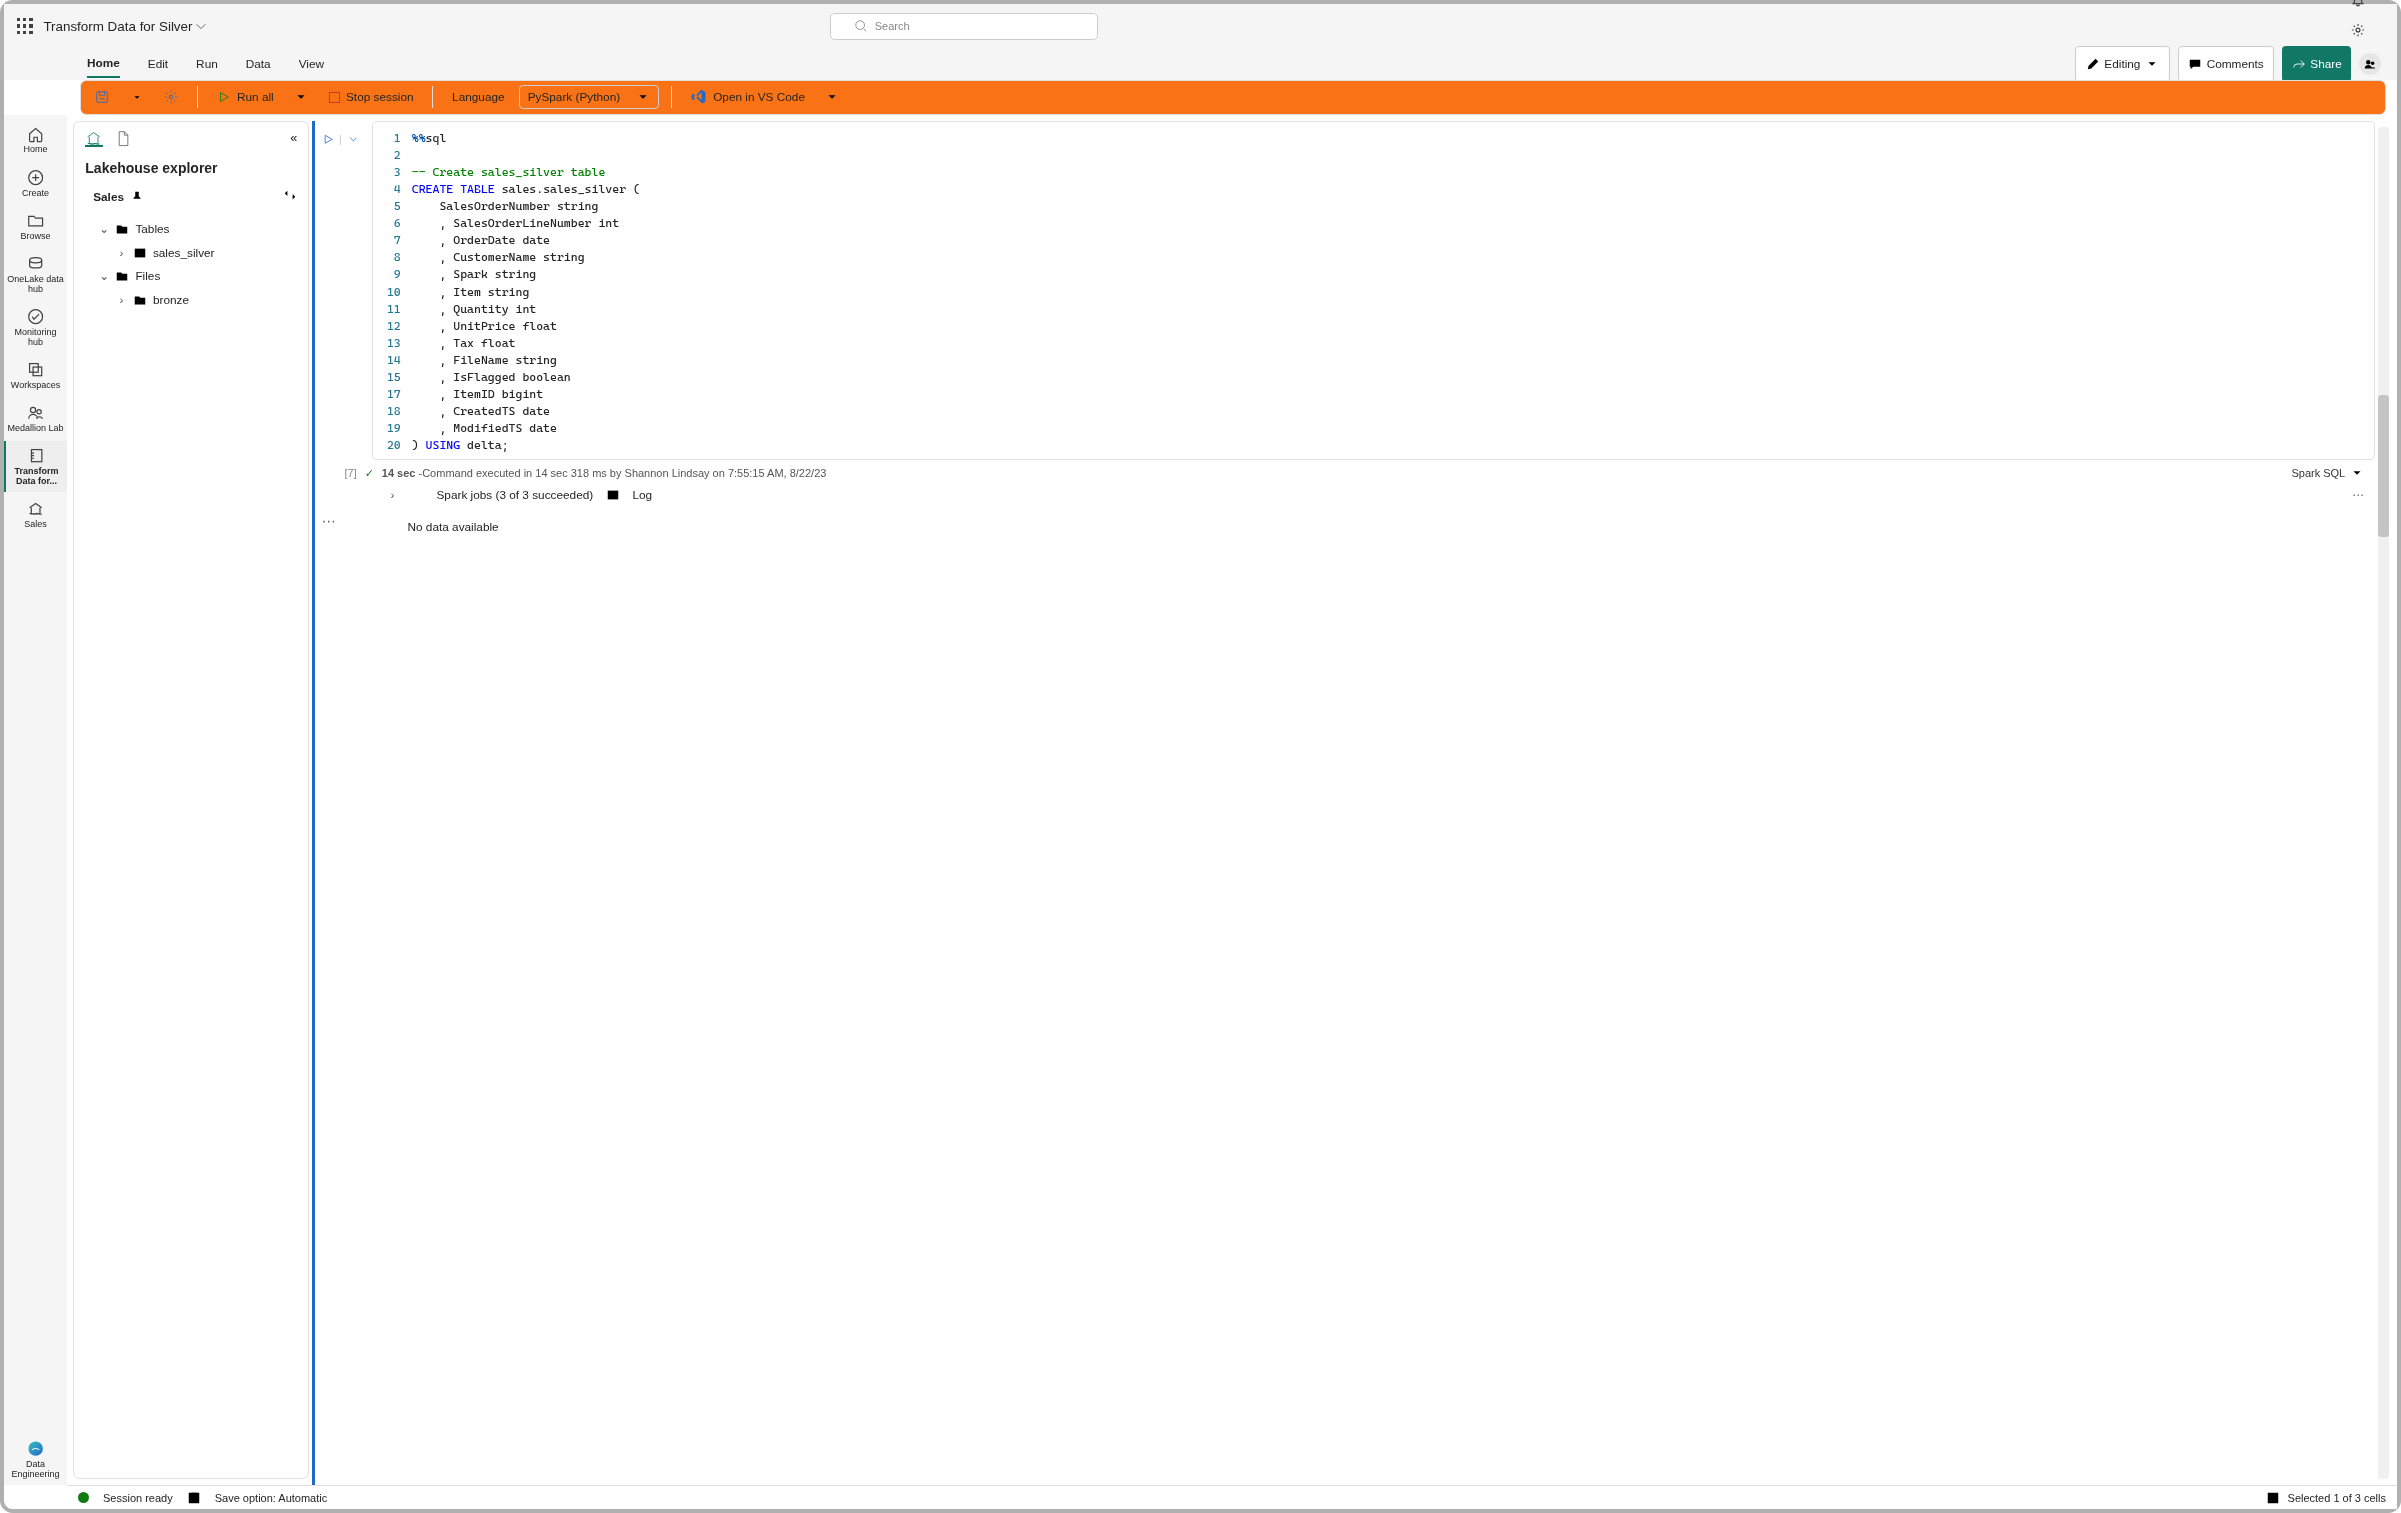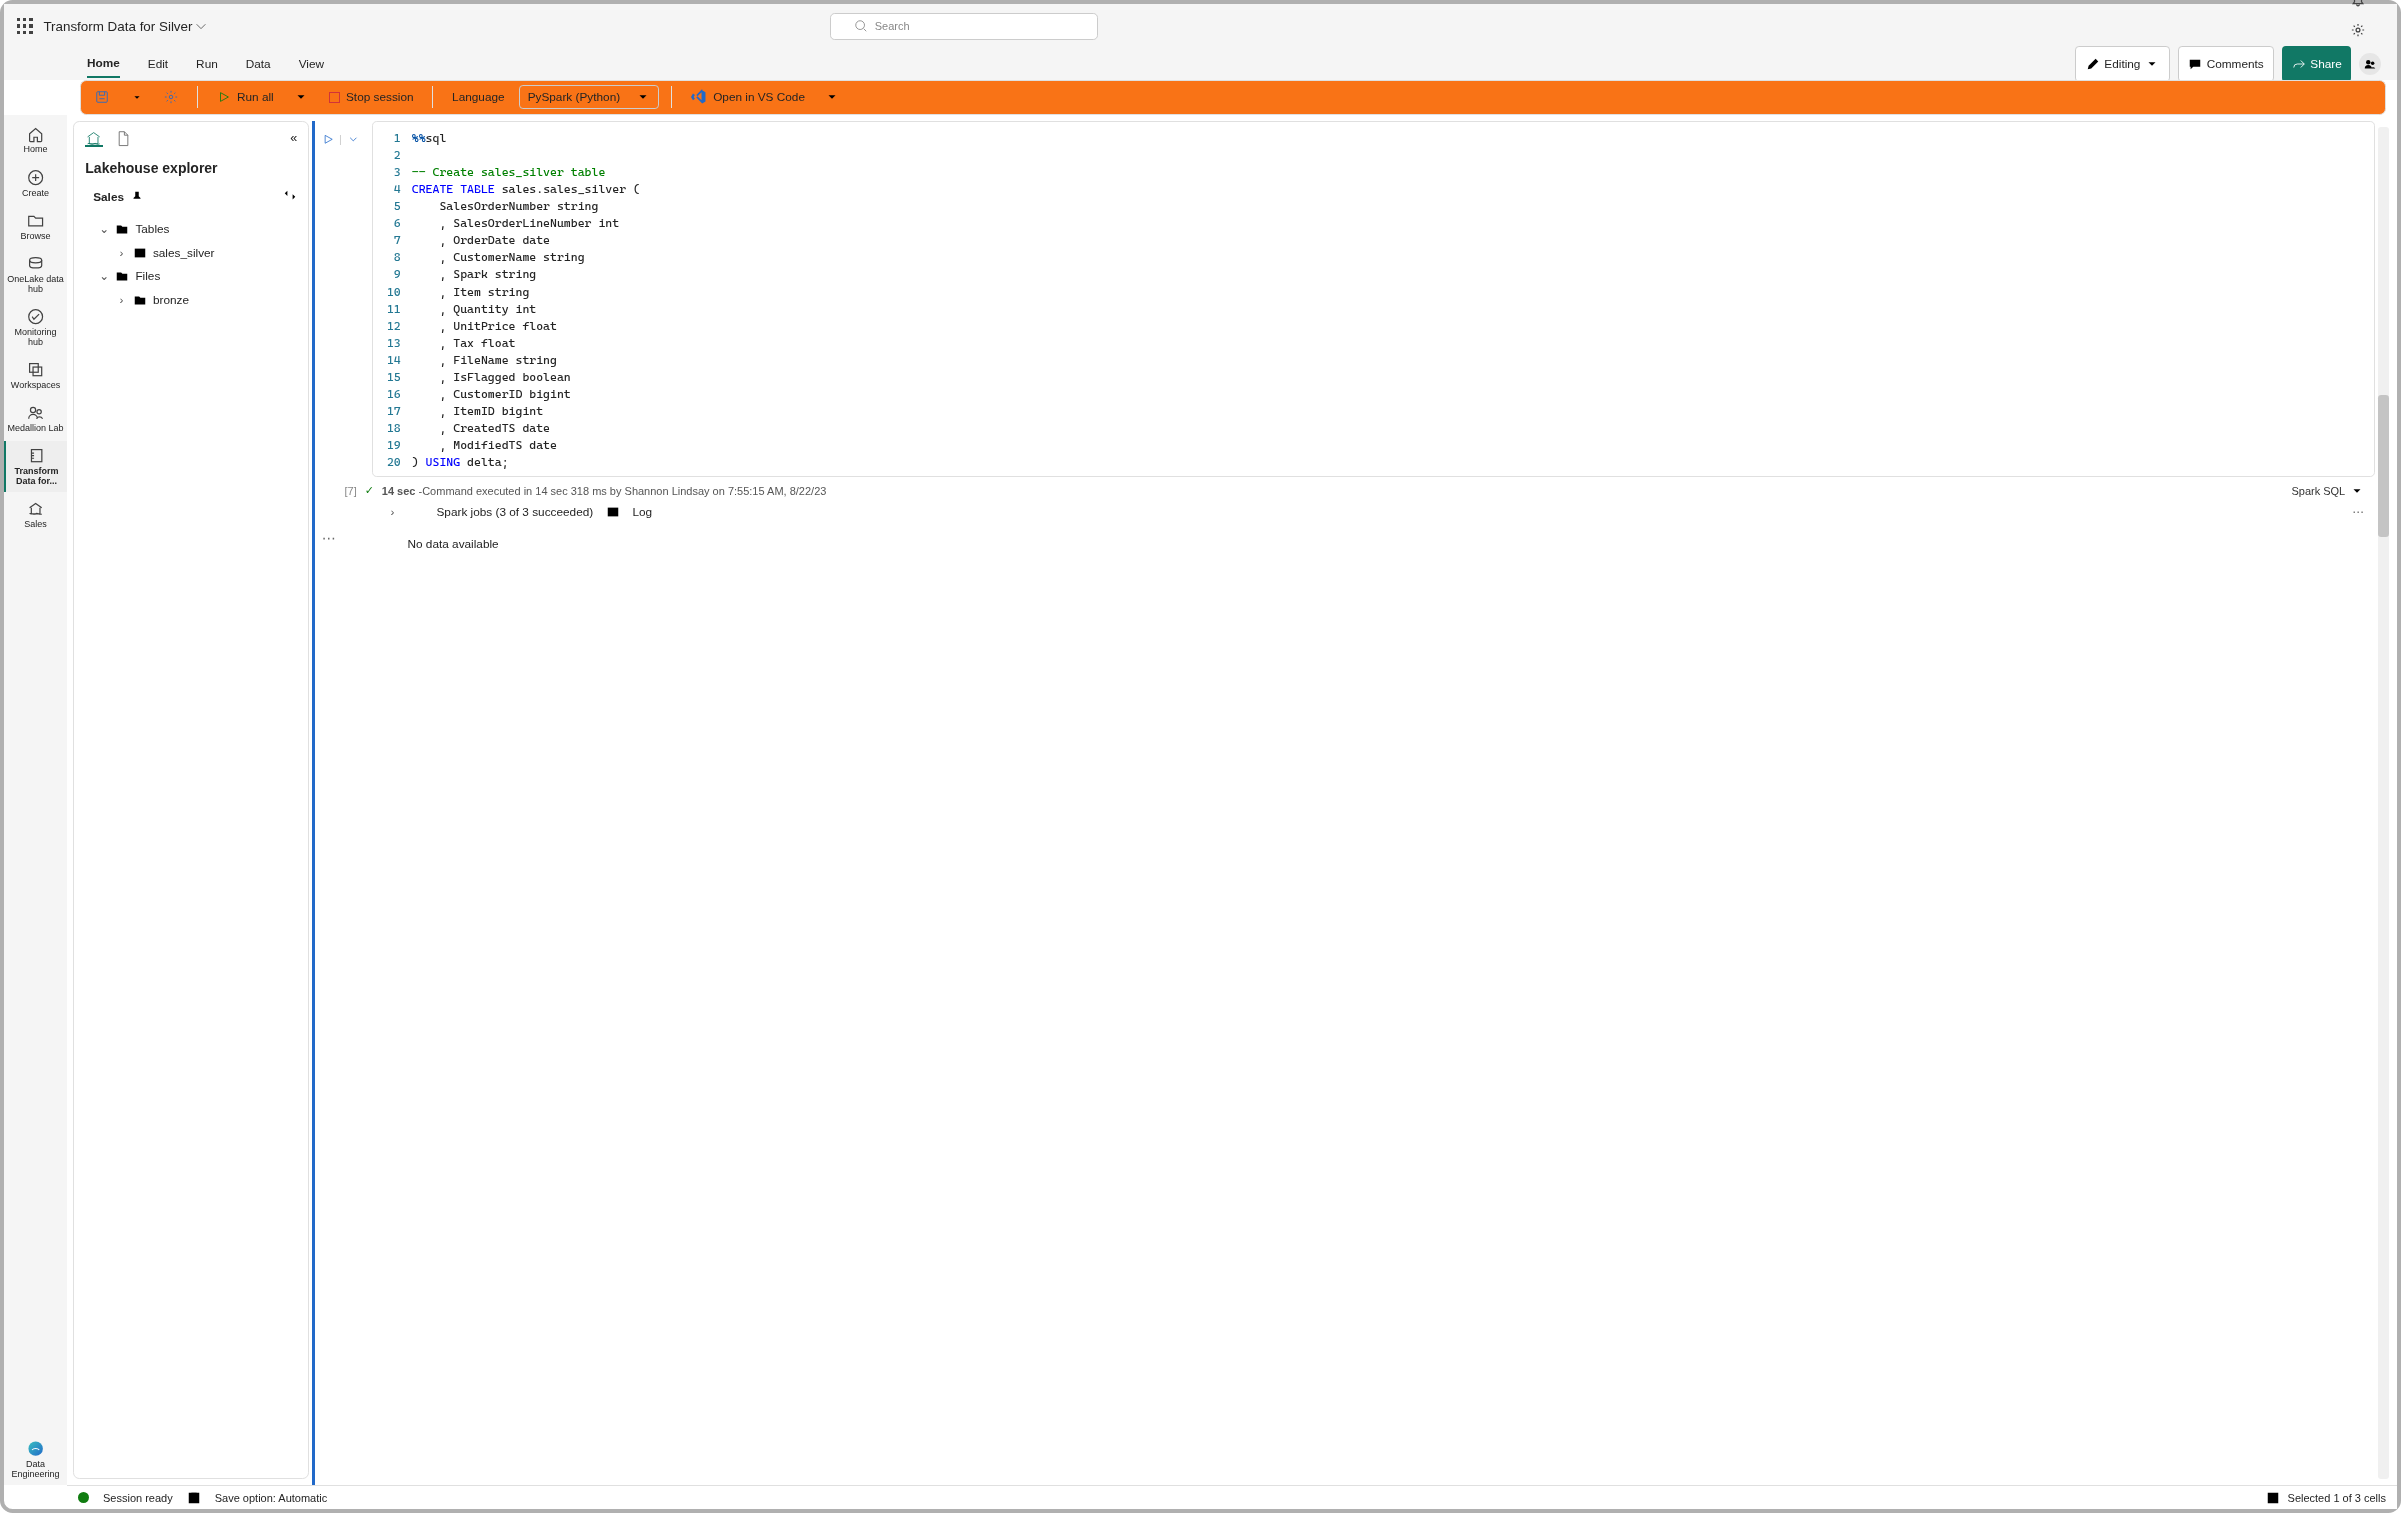--- a/index.html
+++ b/index.html
@@ -432,21 +432,20 @@
             <div class="codeline"><span class="gutter">6</span><span>    , SalesOrderLineNumber int</span></div>
             <div class="codeline"><span class="gutter">7</span><span>    , OrderDate date</span></div>
             <div class="codeline"><span class="gutter">8</span><span>    , CustomerName string</span></div>
             <div class="codeline"><span class="gutter">9</span><span>    , Spark string</span></div>
             <div class="codeline"><span class="gutter">10</span><span>    , Item string</span></div>
             <div class="codeline"><span class="gutter">11</span><span>    , Quantity int</span></div>
             <div class="codeline"><span class="gutter">12</span><span>    , UnitPrice float</span></div>
             <div class="codeline"><span class="gutter">13</span><span>    , Tax float</span></div>
             <div class="codeline"><span class="gutter">14</span><span>    , FileName string</span></div>
             <div class="codeline"><span class="gutter">15</span><span>    , IsFlagged boolean</span></div>
-            <div class="codeline"><span class="gutter">16</span><span>    , CustomerID bigint</span></div>
             <div class="codeline"><span class="gutter">17</span><span>    , ItemID bigint</span></div>
             <div class="codeline"><span class="gutter">18</span><span>    , CreatedTS date</span></div>
             <div class="codeline"><span class="gutter">19</span><span>    , ModifiedTS date</span></div>
             <div class="codeline"><span class="gutter">20</span><span>) </span><span class="kw">USING</span><span> delta;</span></div>
           </div>
         </div>
         <div class="statusrow">
           <span style="width:35px;text-align:right;color:#888">[7]</span>
           <span class="check">✓</span>
           <span><b>14 sec</b><span> -Command executed in 14 sec 318 ms by Shannon Lindsay on 7:55:15 AM, 8/22/23</span></span>

